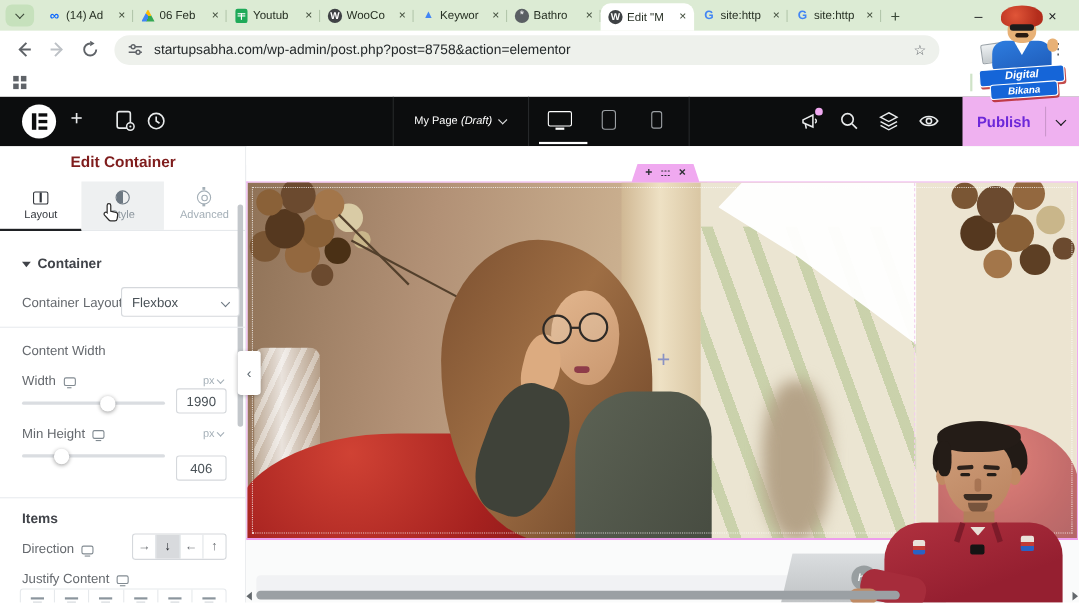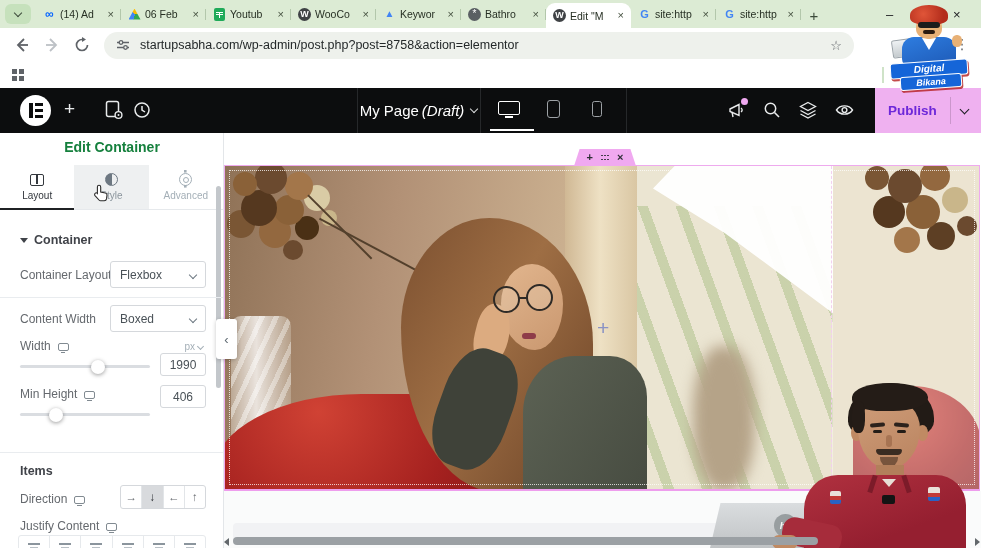--- a/index.html
+++ b/index.html
@@ -46,57 +46,57 @@
      linear-gradient(#5f6368,#5f6368) 0 7px/5px 5px no-repeat,
      linear-gradient(#5f6368,#5f6368) 7px 7px/5px 5px no-repeat}
   .bm-sep{position:absolute;left:882px;top:5px;width:2px;height:16px;background:#cfe3c8}
 
   
   .ebar{position:absolute;left:0;top:88px;width:981px;height:45px;background:#0c0d0e}
   .elogo{position:absolute;left:20px;top:7px;width:31px;height:31px;border-radius:50%;background:#fff}
   .elogo i{position:absolute;background:#0c0d0e}
   .ebtn{position:absolute;color:#e8eaeb}
   .vdiv{position:absolute;top:0;width:1px;height:45px;background:#26282a}
-  .pagetitle{position:absolute;left:357px;top:0;width:123px;height:45px;display:flex;align-items:center;justify-content:center;gap:3px;color:#fff;font-size:15px}
+  .pagetitle{position:absolute;left:357px;top:0;width:123px;height:45px;display:flex;align-items:center;justify-content:center;gap:3px;color:#fff;font-size:10px}
   .pagetitle .st{font-style:italic}
   .chev-w{display:inline-block;width:6px;height:6px;border-right:1.4px solid #d9dadb;border-bottom:1.4px solid #d9dadb;transform:rotate(45deg);margin:-3px 0 0 4px}
   .devic{position:absolute;top:13px}
   .dev-desktop{width:22px;height:14px;border:1.6px solid #fff;border-radius:2px}
   .dev-desktop::after{content:"";position:absolute;left:6px;bottom:-4px;width:8px;height:2px;background:#fff}
   .dev-tab{width:13px;height:18px;border:1.5px solid #9da1a5;border-radius:3px}
   .dev-mob{width:10px;height:16px;border:1.5px solid #9da1a5;border-radius:2.5px}
   .dev-underline{position:absolute;left:490px;top:41px;width:44px;height:2px;background:#fff}
   .notif-dot{position:absolute;left:741px;top:10px;width:7px;height:7px;border-radius:50%;background:#f0a9f0}
   .publish{position:absolute;left:875px;top:0;width:106px;height:45px;background:#efb1f0}
   .publish .lbl{position:absolute;left:0;top:0;width:75px;height:45px;display:flex;align-items:center;justify-content:center;font-size:13.5px;font-weight:bold;color:#6d28d9}
   .publish .pdiv{position:absolute;left:75px;top:9px;width:1px;height:27px;background:rgba(0,0,0,.15)}
   .publish .chev-d{position:absolute;left:86px;top:18px;width:7px;height:7px;border-right:1.6px solid #1c1d20;border-bottom:1.6px solid #1c1d20;transform:rotate(45deg)}
 
   
   .panel{position:absolute;left:0;top:133px;width:224px;height:415px;background:#fff;border-right:1px solid #e3e6e9;overflow:hidden}
-  .p-header{position:absolute;left:0;top:6px;width:224px;text-align:center;font-size:14px;font-weight:bold;color:#15803d}
+  .p-header{position:absolute;left:0;top:6px;width:224px;text-align:center;font-size:14px;font-weight:bold;color:#7f1d1d}
   .p-tabs{position:absolute;left:0;top:32px;width:223px;height:45px;display:flex;border-bottom:1px solid #e6e9ec}
   .p-tab{flex:1;display:flex;flex-direction:column;align-items:center;justify-content:center;gap:4px;position:relative;color:#a4afb7;font-size:10px}
   .p-tab.on{color:#33373d}
   .p-tab.on::after{content:"";position:absolute;left:0;bottom:-1px;width:100%;height:2px;background:#1f2124}
   .p-tab.hov{background:#eef0f1;color:#8b959d}
   .ic-layout{width:14px;height:12px;border:1.6px solid #33373d;border-radius:2px;position:relative}
   .ic-layout::after{content:"";position:absolute;left:5px;top:0;width:1.6px;height:9px;background:#33373d}
   .ic-style{width:13px;height:13px;border:1.6px solid #6d7882;border-radius:50%;background:linear-gradient(90deg,#6d7882 0 50%,transparent 50%)}
   .ic-gear{width:13px;height:13px;border-radius:50%;border:1.6px solid #a4afb7;position:relative}
   .ic-gear::before{content:"";position:absolute;left:2.6px;top:2.6px;width:4px;height:4px;border-radius:50%;border:1.4px solid #a4afb7}
   .ic-gear::after{content:"";position:absolute;left:3.6px;top:-4px;width:2.6px;height:18px;background:
      linear-gradient(#a4afb7,#a4afb7) 0 0/2.6px 2.6px no-repeat,
      linear-gradient(#a4afb7,#a4afb7) 0 15.4px/2.6px 2.6px no-repeat}
   .p-scroll{position:absolute;left:216px;top:53px;width:5px;height:202px;background:#c3c7cb;border-radius:3px}
 
   .sec-title{position:absolute;left:20px;font-size:12.5px;font-weight:bold;color:#404349}
   .caret-dn{display:inline-block;width:0;height:0;border-left:4px solid transparent;border-right:4px solid transparent;border-top:5px solid #404349;margin-right:6px;vertical-align:1px}
   .ctl-label{position:absolute;left:20px;font-size:12px;color:#65696e}
-  .pselect{position:absolute;left:110px;width:96px;height:27px;border:1px solid #d5d8dc;border-radius:3px;background:#fff;display:flex;align-items:center;padding:0 9px;font-size:12px;color:#495157}
+  .pselect{position:absolute;left:110px;width:108px;height:27px;border:1px solid #d5d8dc;border-radius:3px;background:#fff;display:flex;align-items:center;padding:0 9px;font-size:12px;color:#495157}
   .pselect::after{content:"";position:absolute;right:9px;top:10px;width:5px;height:5px;border-right:1.3px solid #6d7882;border-bottom:1.3px solid #6d7882;transform:rotate(45deg)}
   .hdiv{position:absolute;left:0;width:224px;height:1px;background:#e9ecef}
   .unit{position:absolute;right:20px;font-size:10px;color:#a4afb7}
   .unit::after{content:"";display:inline-block;width:4px;height:4px;border-right:1.1px solid #a4afb7;border-bottom:1.1px solid #a4afb7;transform:rotate(45deg);margin:0 0 1px 3px}
   .slider{position:absolute;left:20px;width:130px;height:3px;background:#dadde1;border-radius:2px}
   .knob{position:absolute;top:-5.5px;width:14px;height:14px;border-radius:50%;background:#fff;box-shadow:0 1px 4px rgba(0,0,0,.4)}
   .valbox{position:absolute;left:160px;width:46px;height:23px;border:1px solid #d5d8dc;border-radius:3px;display:flex;align-items:center;justify-content:center;font-size:12px;color:#495157;background:#fff}
   .note{position:absolute;left:19px;font-size:10.5px;font-style:italic;color:#9aa2a8;white-space:nowrap}
   .mon{display:inline-block;width:11px;height:8px;border:1.3px solid #818a91;border-radius:2px;position:relative;margin-left:7px;vertical-align:-1px}
   .mon::after{content:"";position:absolute;left:2px;bottom:-3.4px;width:4.4px;height:1.6px;background:#818a91}
@@ -352,37 +352,34 @@
     <div class="sec-title" style="top:100px"><span class="caret-dn"></span><span>Container</span></div>
 
     <div class="ctl-label" style="top:135px">Container Layout</div>
     <div class="pselect" style="top:128px">
         <span>Flexbox</span>
       </div>
 
     <div class="hdiv" style="top:164px"></div>
 
     <div class="ctl-label" style="top:179px">Content Width</div>
-    <div class="pselect" style="top:172px">
-        <span>Boxed</span>
-      </div>
 
     <div class="ctl-label" style="top:206px"><span>Width</span><span class="mon"></span></div>
     <div class="unit" style="top:208px">px</div>
     <div class="slider" style="top:232px">
         <div class="knob" style="left:71px"></div>
       </div>
     <div class="valbox" style="top:220px">1990</div>
 
     <div class="ctl-label" style="top:254px"><span>Min Height</span><span class="mon"></span></div>
     <div class="unit" style="top:256px">px</div>
     <div class="slider" style="top:280px">
         <div class="knob" style="left:29px"></div>
       </div>
-    <div class="valbox" style="top:252px">406</div>
+    <div class="valbox" style="top:281px">406</div>
 
 
     <div class="hdiv" style="top:319px"></div>
 
     <div class="sec-title" style="top:331px">Items</div>
 
     <div class="ctl-label" style="top:359px"><span>Direction</span><span class="mon"></span></div>
     <div class="seg" style="top:352px">
       <span>→</span>
       <span class="sel">↓</span>

